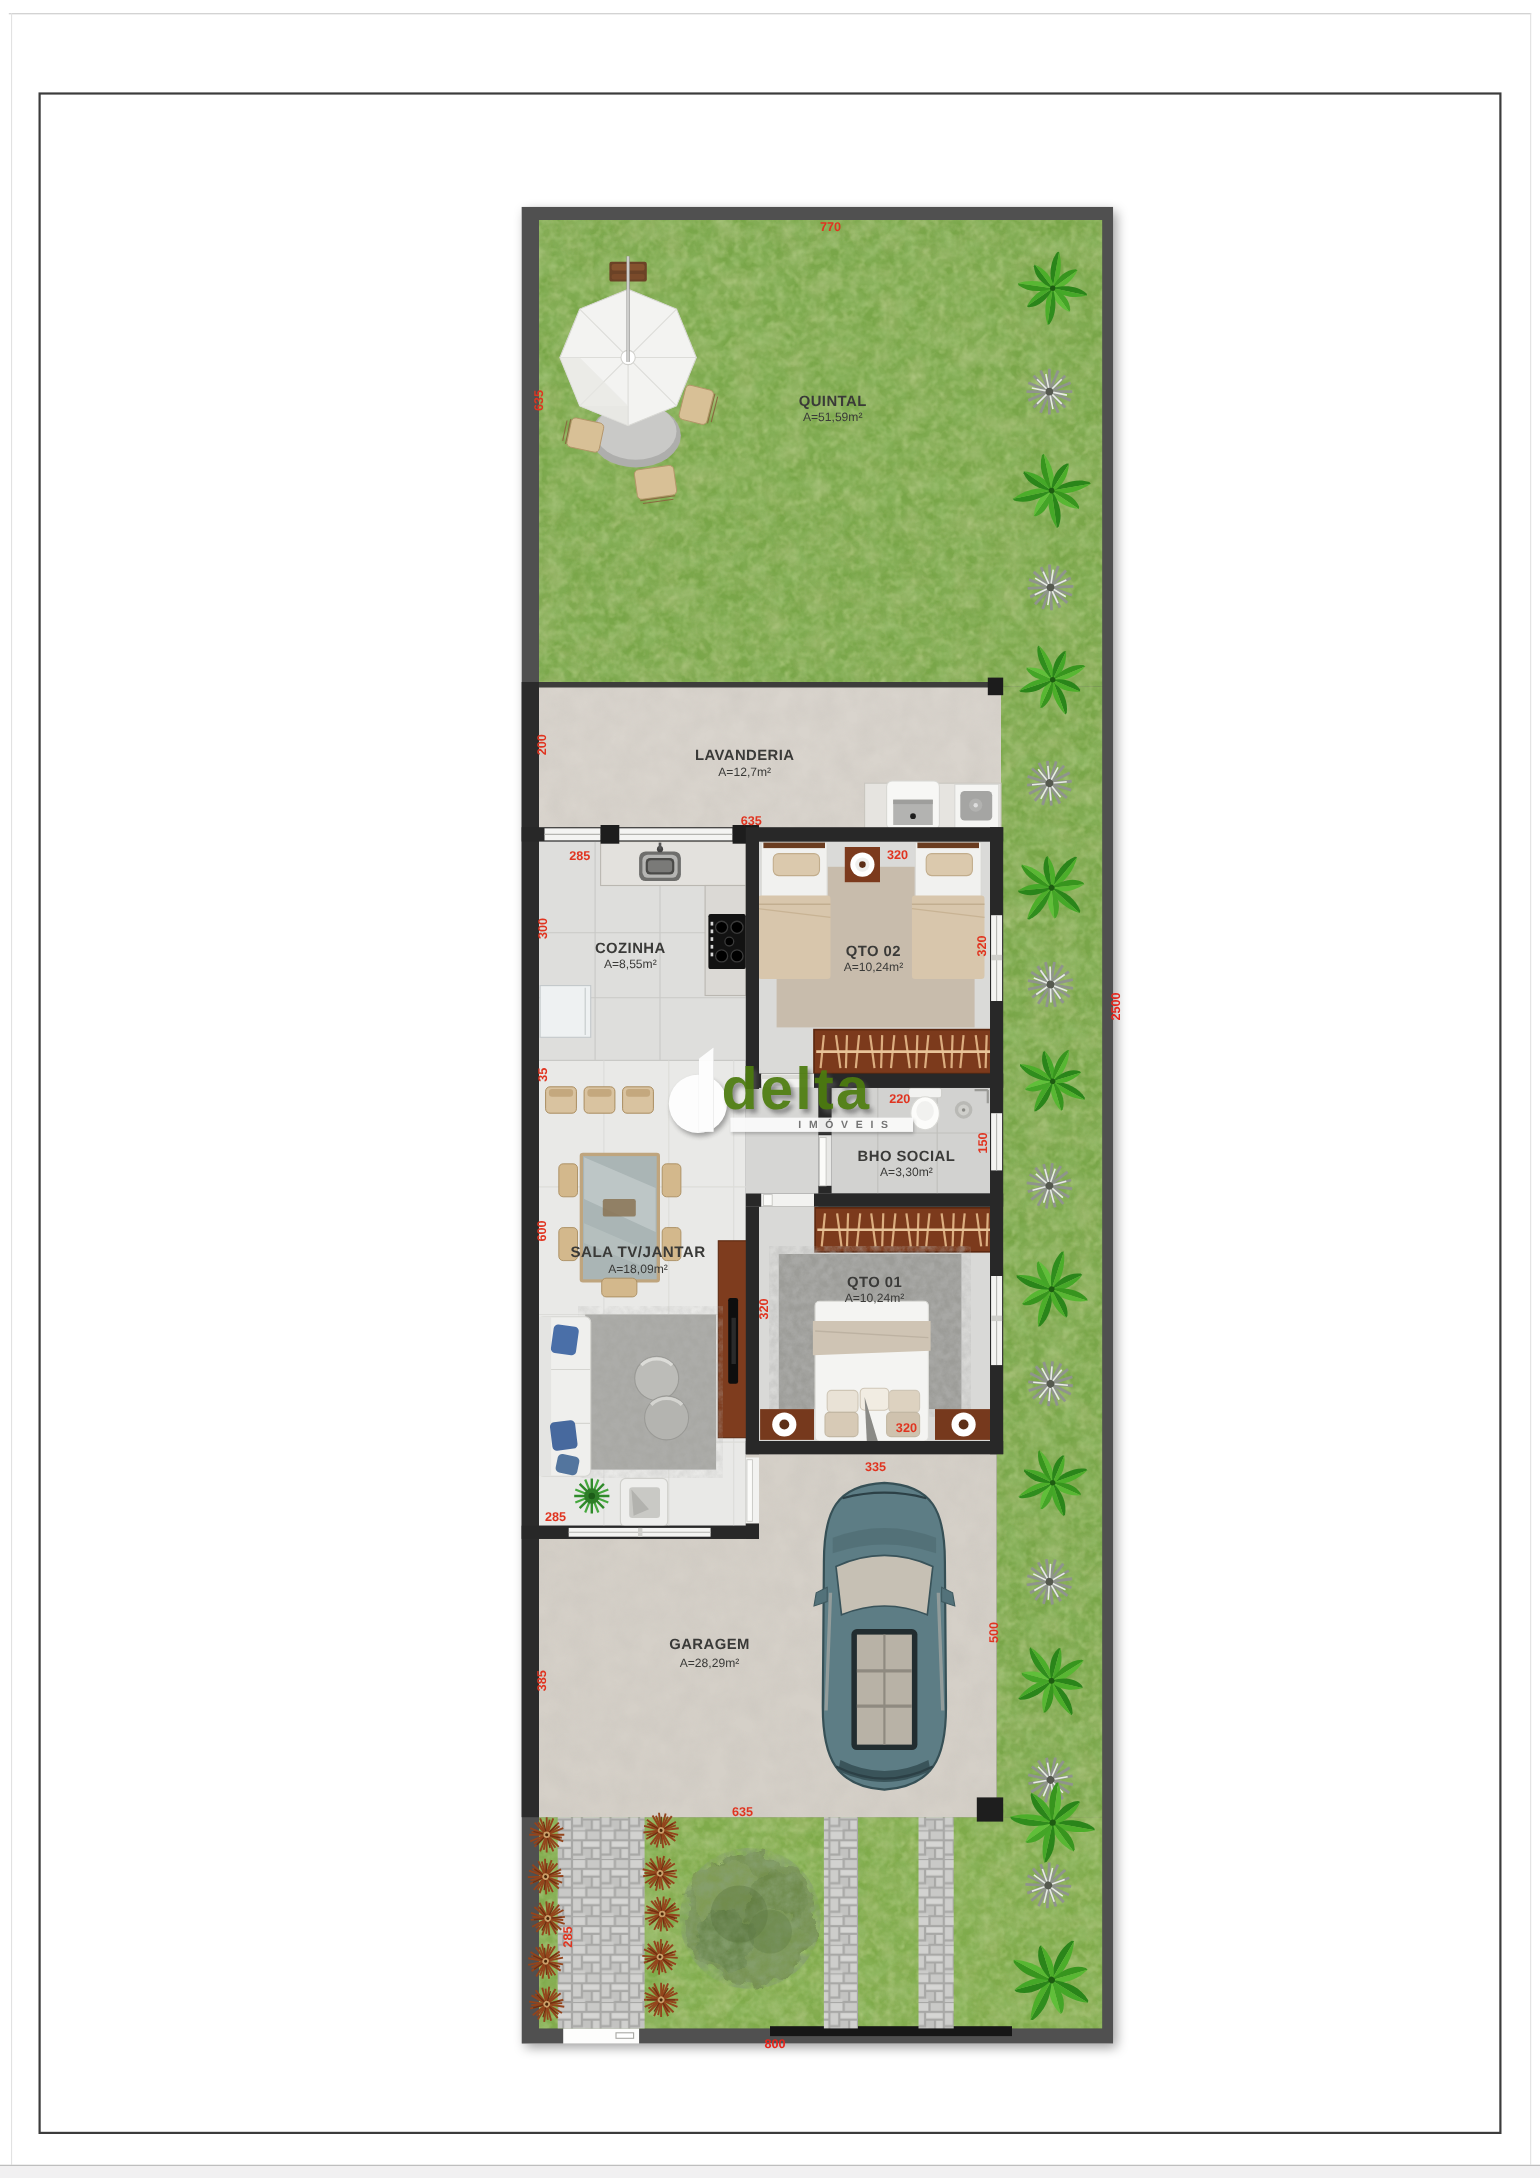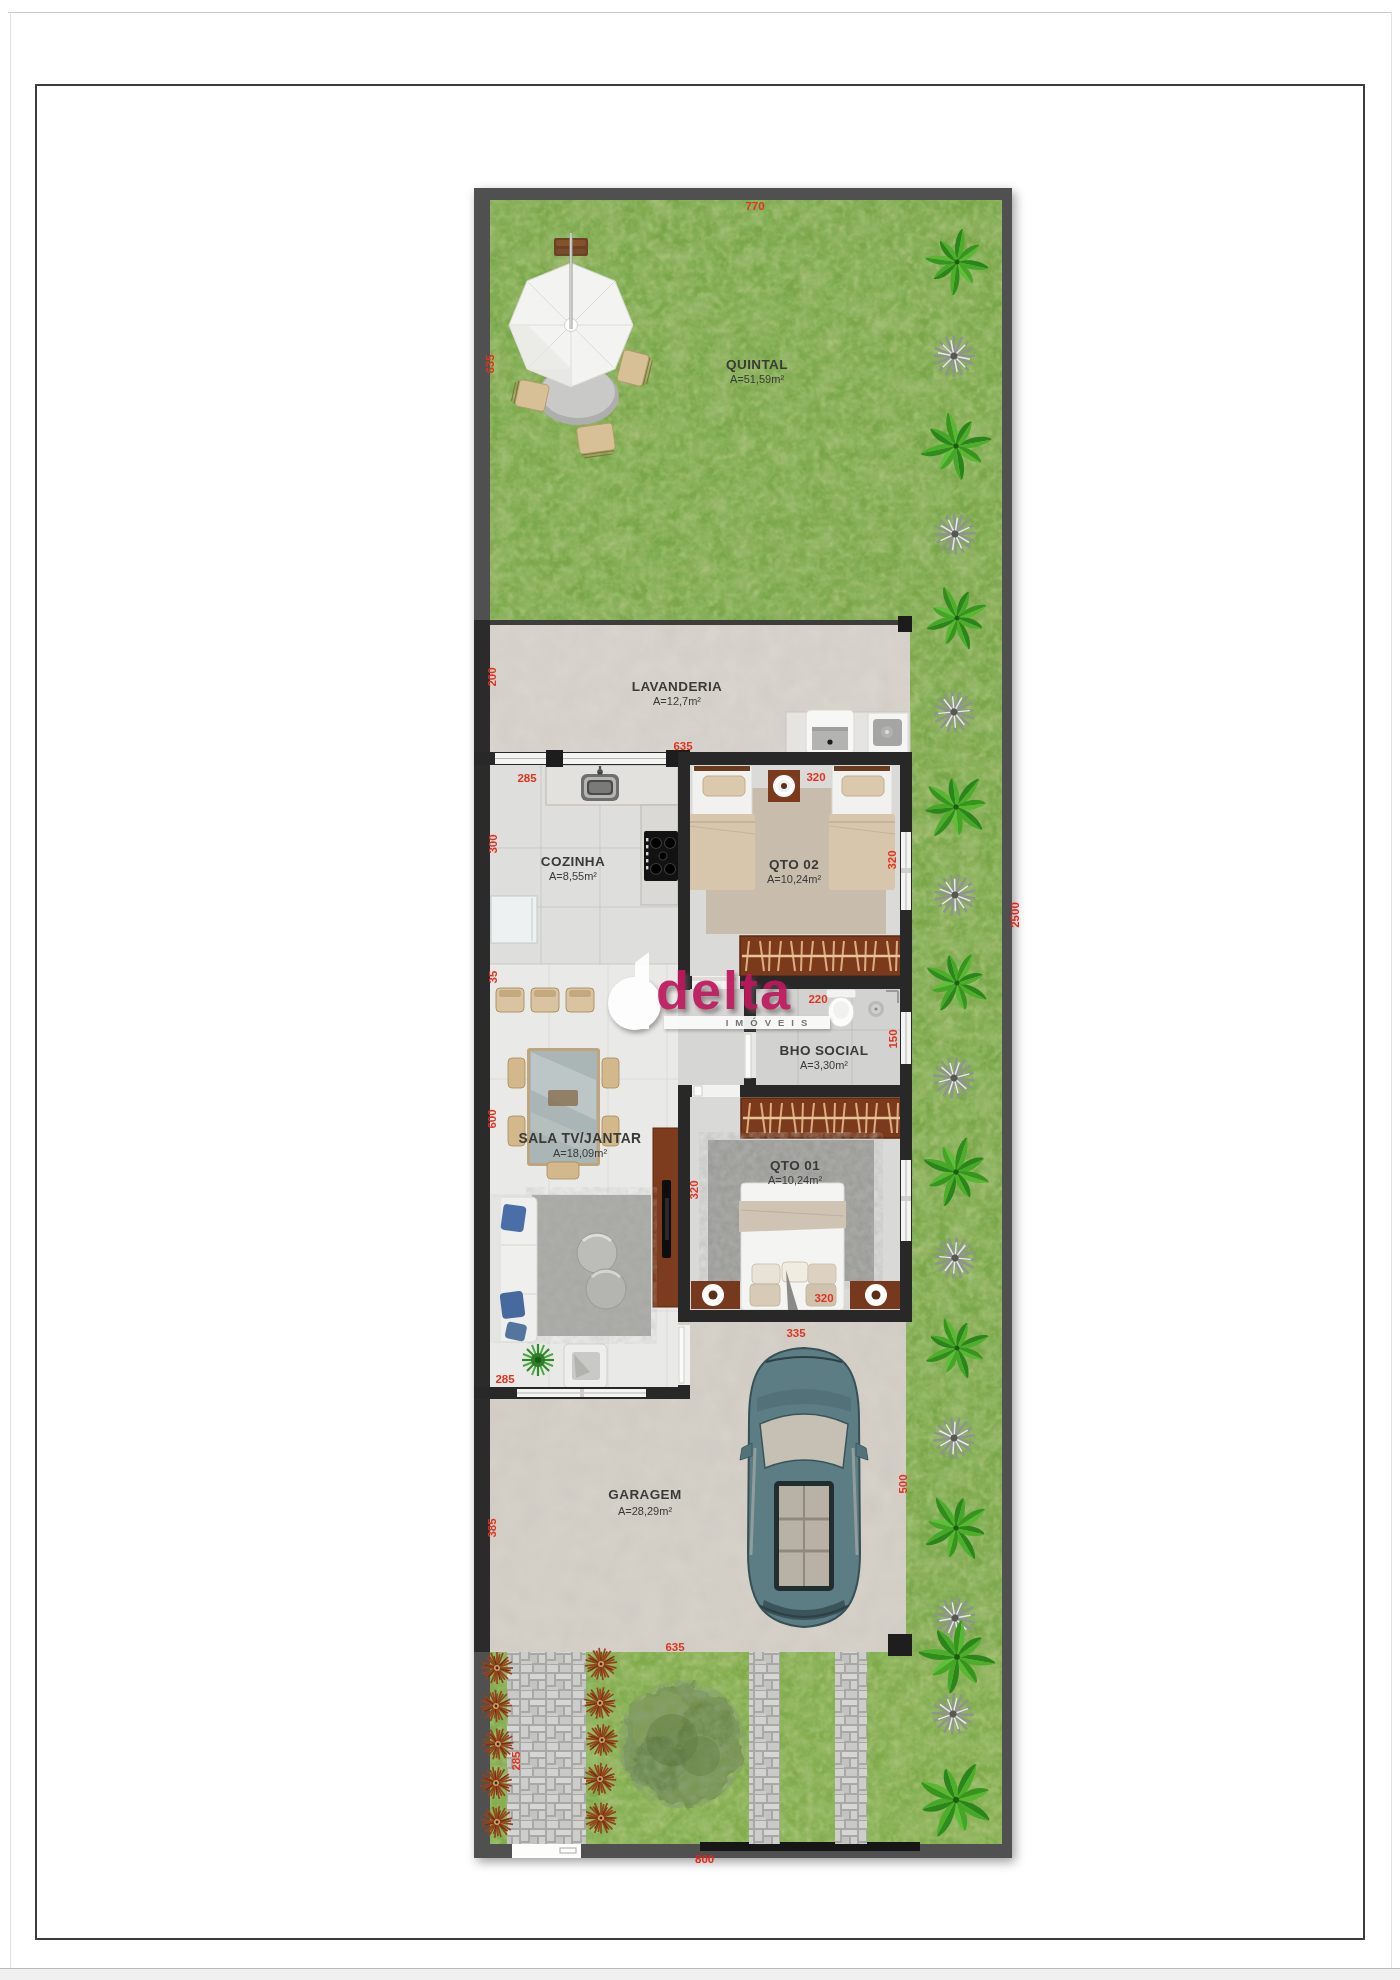--- a/index.html
+++ b/index.html
@@ -729,16 +729,16 @@
 <div class="abs" style="left:695px;top:1853px;width:36px;text-align:left;color:#e8251c;font-size:11.5px;font-weight:bold;">800</div>
 
 <div class="abs" style="left:998px;top:909px;color:#e8251c;font-size:11.5px;font-weight:bold;transform:rotate(-90deg);transform-origin:center;width:34px;text-align:center;">2500</div>
 
 <div class="abs" style="left:600px;top:948px;width:200px;height:86px;opacity:0.93;">
 
   <div class="abs" style="left:8px;top:29px;width:53px;height:53px;border-radius:50%;background:#ffffff;box-shadow:2px 3px 5px rgba(80,80,80,0.55);"></div>
 
   <div class="abs" style="left:35px;top:4px;width:14px;height:77px;background:#ffffff;box-shadow:2px 2px 4px rgba(80,80,80,0.5);clip-path:polygon(0 14%,100% 0,100% 100%,0 100%);"></div>
 
-  <div class="abs" style="left:56px;top:20px;width:144px;height:50px;font-family:'Liberation Sans',sans-serif;font-weight:bold;font-size:54px;line-height:44px;color:#be185d;letter-spacing:2px;text-shadow:3px 4px 4px rgba(90,90,90,0.65);">delta</div>
+  <div class="abs" style="left:56px;top:20px;width:144px;height:50px;font-family:'Liberation Sans',sans-serif;font-weight:bold;font-size:54px;line-height:44px;color:#4d7c0f;letter-spacing:2px;text-shadow:3px 4px 4px rgba(90,90,90,0.65);">delta</div>
 
   <div class="abs" style="left:64px;top:68px;width:126px;height:13px;background:#fbfbfb;box-shadow:1px 2px 3px rgba(100,100,100,0.45);color:#6e6e6e;font-family:'Liberation Sans',sans-serif;font-size:9.5px;font-weight:bold;letter-spacing:7px;text-indent:6px;text-align:center;line-height:14px;padding-left:40px;">IMÓVEIS</div>
 </div>
 
 </body></html>

